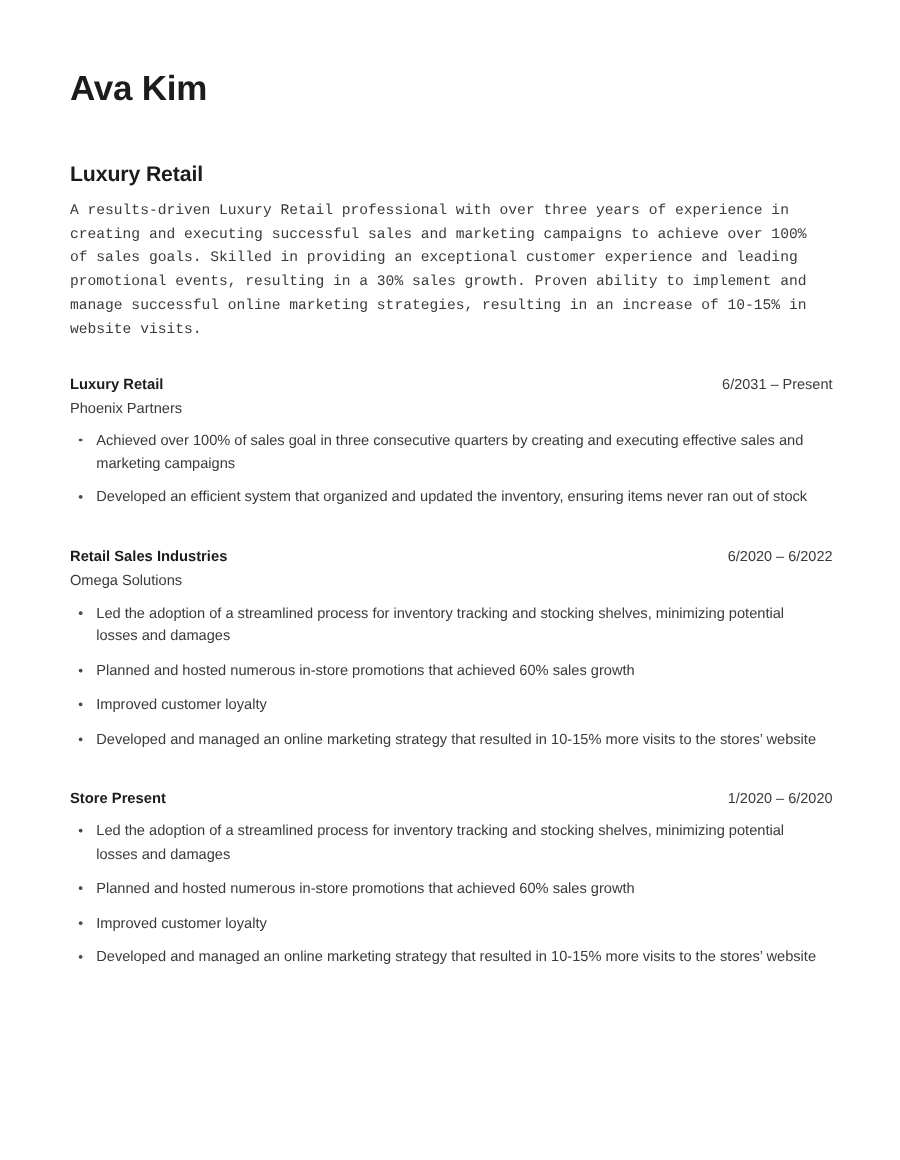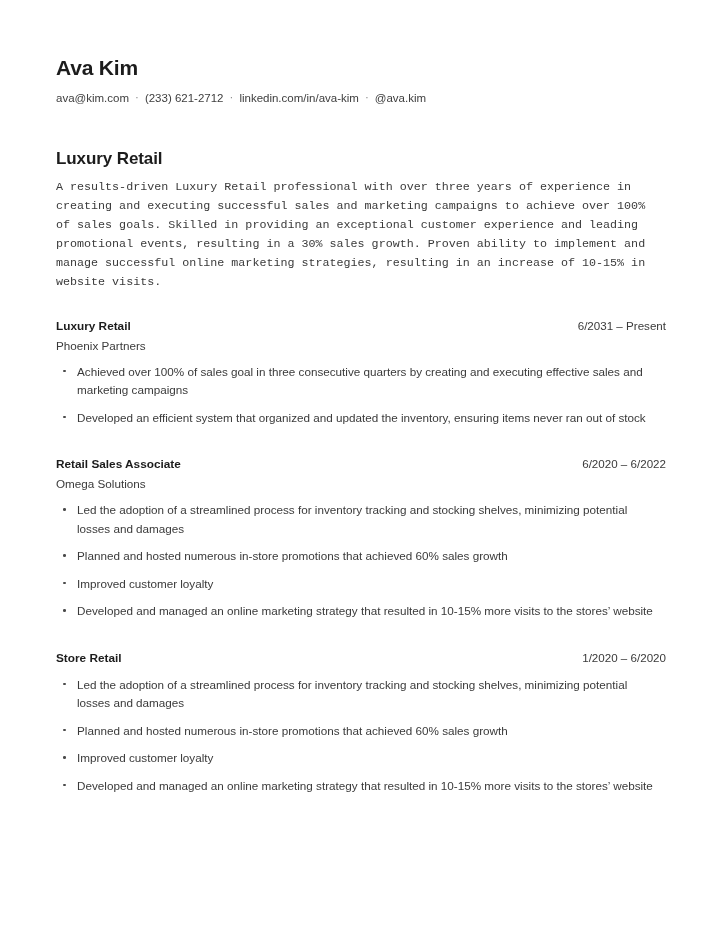--- a/index.html
+++ b/index.html
@@ -17,21 +17,21 @@
   .page {
     position: relative;
     width: 720px;
     height: 928px;
     background: #ffffff;
     box-sizing: border-box;
     padding: 56px 56px 0 56px;
   }
   
   .resume-name {
-    font-size: 21px;
+    font-size: 28px;
     font-weight: bold;
     color: #1c1c1c;
     letter-spacing: -0.2px;
     line-height: 1.1;
     margin: 0 0 11px 0;
   }
   .contact-line {
     font-size: 11.5px;
     color: #3d3d3d;
     line-height: 1.3;
@@ -125,21 +125,20 @@
     border-radius: 50%;
   }
 </style>
 </head>
 <body>
 
 <div class="page">
 
   <div>
     <h1 class="resume-name">Ava Kim</h1>
-    <div class="contact-line"><span>ava@kim.com</span><span class="contact-sep">·</span><span>(233) 621-2712</span><span class="contact-sep">·</span><span>linkedin.com/in/ava-kim</span><span class="contact-sep">·</span><span>@ava.kim</span></div>
   </div>
 
   <div class="summary-block">
     <h2 class="summary-title">Luxury Retail</h2>
     <p class="summary-text">A results-driven Luxury Retail professional with over three years of experience in creating and executing successful sales and marketing campaigns to achieve over 100% of sales goals. Skilled in providing an exceptional customer experience and leading promotional events, resulting in a 30% sales growth. Proven ability to implement and manage successful online marketing strategies, resulting in an increase of 10-15% in website visits.</p>
   </div>
 
 
   <div id="entries">
       <div class="entry">
@@ -148,34 +147,34 @@
           <div class="entry-date">6/2031 – Present</div>
         </div>
         <div class="entry-org">Phoenix Partners</div>
         <ul class="bullets">
           <li><span class="dot"></span><span>Achieved over 100% of sales goal in three consecutive quarters by creating and executing effective sales and marketing campaigns</span></li>
           <li><span class="dot"></span><span>Developed an efficient system that organized and updated the inventory, ensuring items never ran out of stock</span></li>
         </ul>
       </div>
       <div class="entry">
         <div class="entry-head">
-          <div class="entry-title">Retail Sales Associate</div>
+          <div class="entry-title">Retail Sales Industries</div>
           <div class="entry-date">6/2020 – 6/2022</div>
         </div>
         <div class="entry-org">Omega Solutions</div>
         <ul class="bullets">
           <li><span class="dot"></span><span>Led the adoption of a streamlined process for inventory tracking and stocking shelves, minimizing potential losses and damages</span></li>
           <li><span class="dot"></span><span>Planned and hosted numerous in-store promotions that achieved 60% sales growth</span></li>
           <li><span class="dot"></span><span>Improved customer loyalty</span></li>
           <li><span class="dot"></span><span>Developed and managed an online marketing strategy that resulted in 10-15% more visits to the stores’ website</span></li>
         </ul>
       </div>
       <div class="entry">
         <div class="entry-head">
-          <div class="entry-title">Store Retail</div>
+          <div class="entry-title">Store Present</div>
           <div class="entry-date">1/2020 – 6/2020</div>
         </div>
         <ul class="bullets">
           <li><span class="dot"></span><span>Led the adoption of a streamlined process for inventory tracking and stocking shelves, minimizing potential losses and damages</span></li>
           <li><span class="dot"></span><span>Planned and hosted numerous in-store promotions that achieved 60% sales growth</span></li>
           <li><span class="dot"></span><span>Improved customer loyalty</span></li>
           <li><span class="dot"></span><span>Developed and managed an online marketing strategy that resulted in 10-15% more visits to the stores’ website</span></li>
         </ul>
       </div>
     </div>

